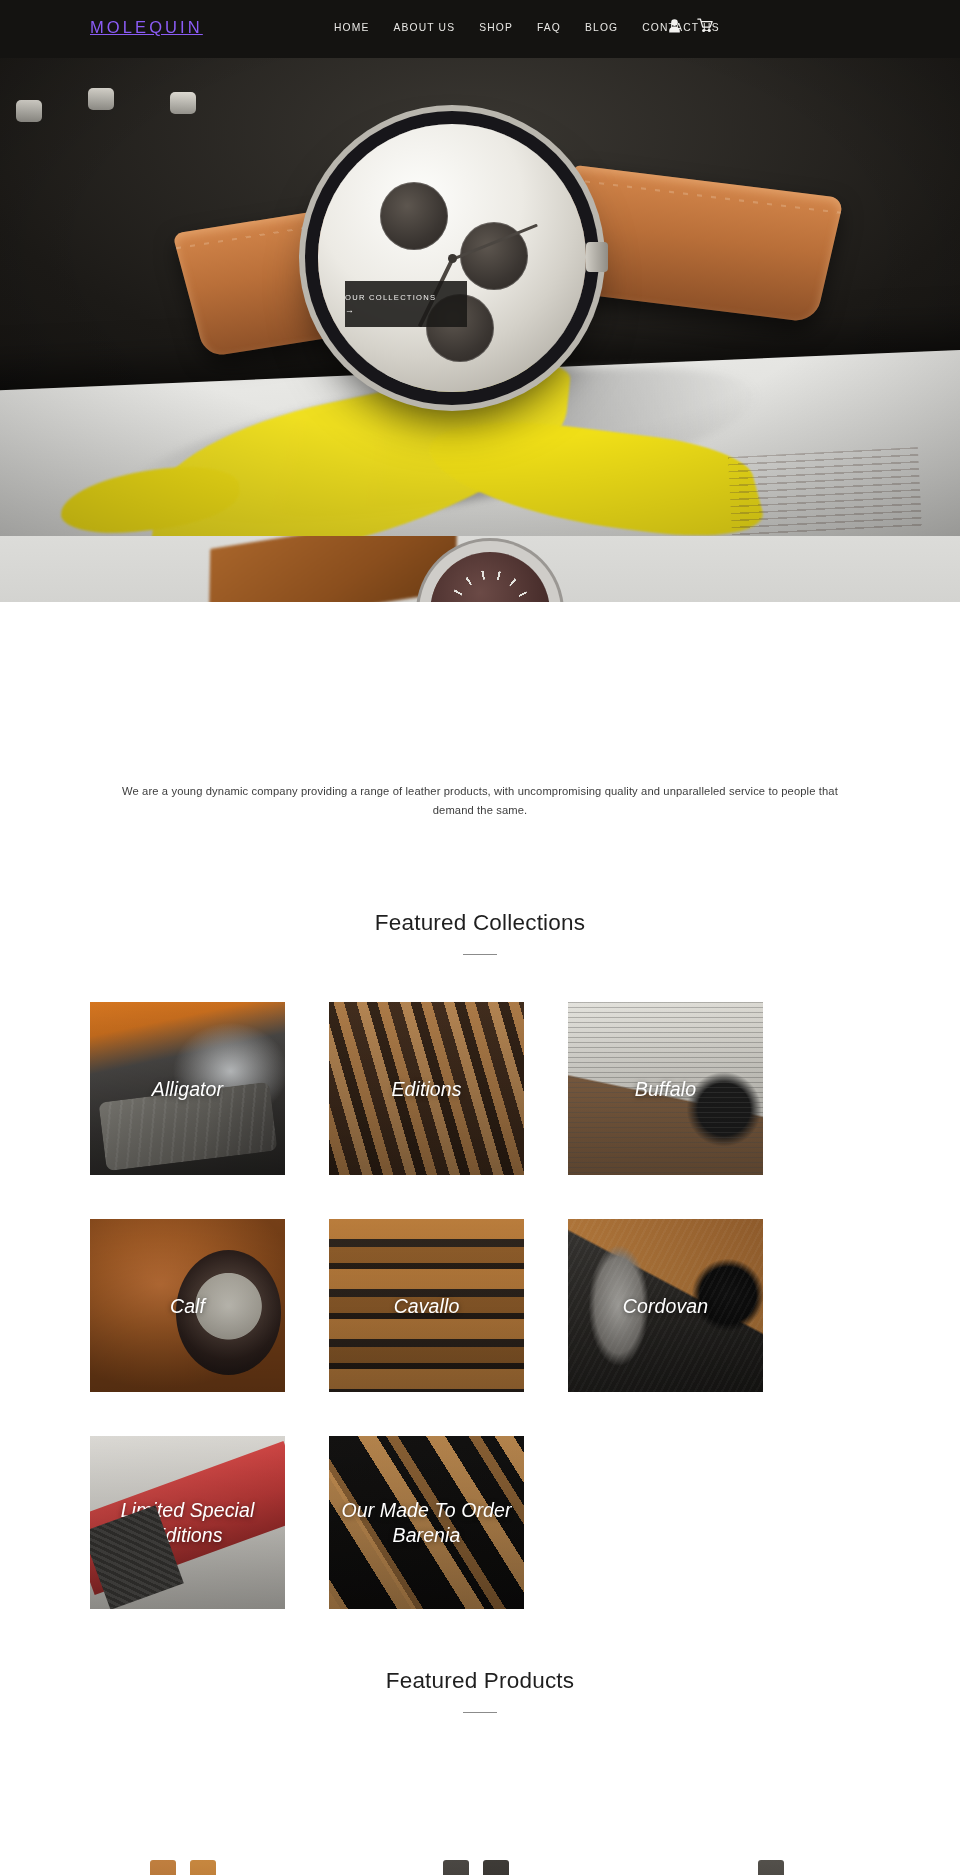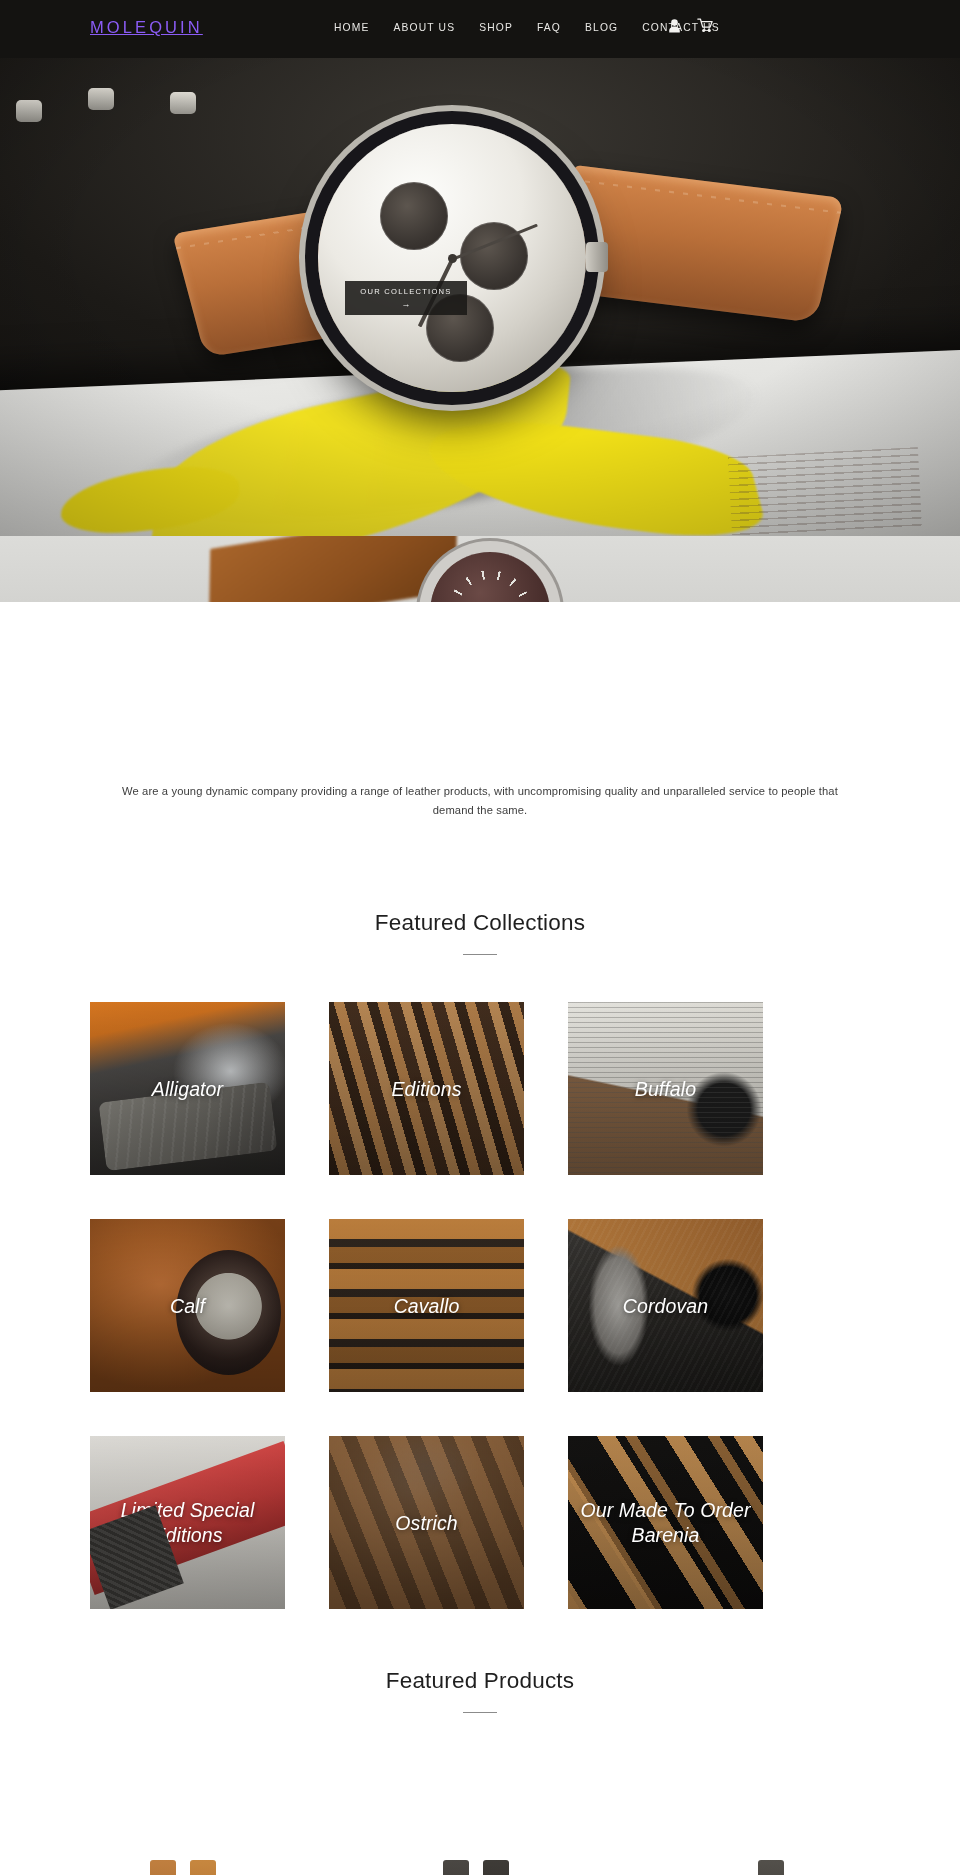--- a/index.html
+++ b/index.html
@@ -213,25 +213,24 @@
   .p2 { left: 88px;  top: 88px;  }
   .p3 { left: 170px; top: 92px;  }
 
   .hero-vignette {
     position: absolute; inset: 0;
     background: radial-gradient(115% 95% at 50% 40%, rgba(0,0,0,0) 35%, rgba(0,0,0,.55) 100%);
   }
   .hero-cta {
     position: absolute;
     left: 345px; top: 281px;
-    width: 122px; height: 34px;
+    width: 122px; height: 46px;
     background: rgba(26,25,23,.88);
     display: flex;
     flex-direction: column;
-    align-items: center;
     justify-content: center;
     text-decoration: none;
     z-index: 20;
   }
   .hero-cta .cta-label {
     color: #f3f2f0;
     font-size: 7.6px;
     letter-spacing: 1.25px;
     line-height: 10px;
     white-space: nowrap;
@@ -594,25 +593,20 @@
     <span class="coll-shade"></span>
     <span class="coll-label">Cordovan</span>
   </a>
 
   <a class="coll-tile" href="#">
     <span class="coll-art art-limited"></span>
     <span class="coll-shade"></span>
     <span class="coll-label two-line">Limited Special Editions</span>
   </a>
   <a class="coll-tile" href="#">
-    <span class="coll-art art-ostrich"></span>
-    <span class="coll-shade"></span>
-    <span class="coll-label">Ostrich</span>
-  </a>
-  <a class="coll-tile" href="#">
     <span class="coll-art art-made"></span>
     <span class="coll-shade"></span>
     <span class="coll-label two-line">Our Made To Order Barenia</span>
   </a>
 </section>
 
 <div class="section-head" id="head-products">
   <h2>Featured Products</h2>
   <span class="head-rule"></span>
 </div>

